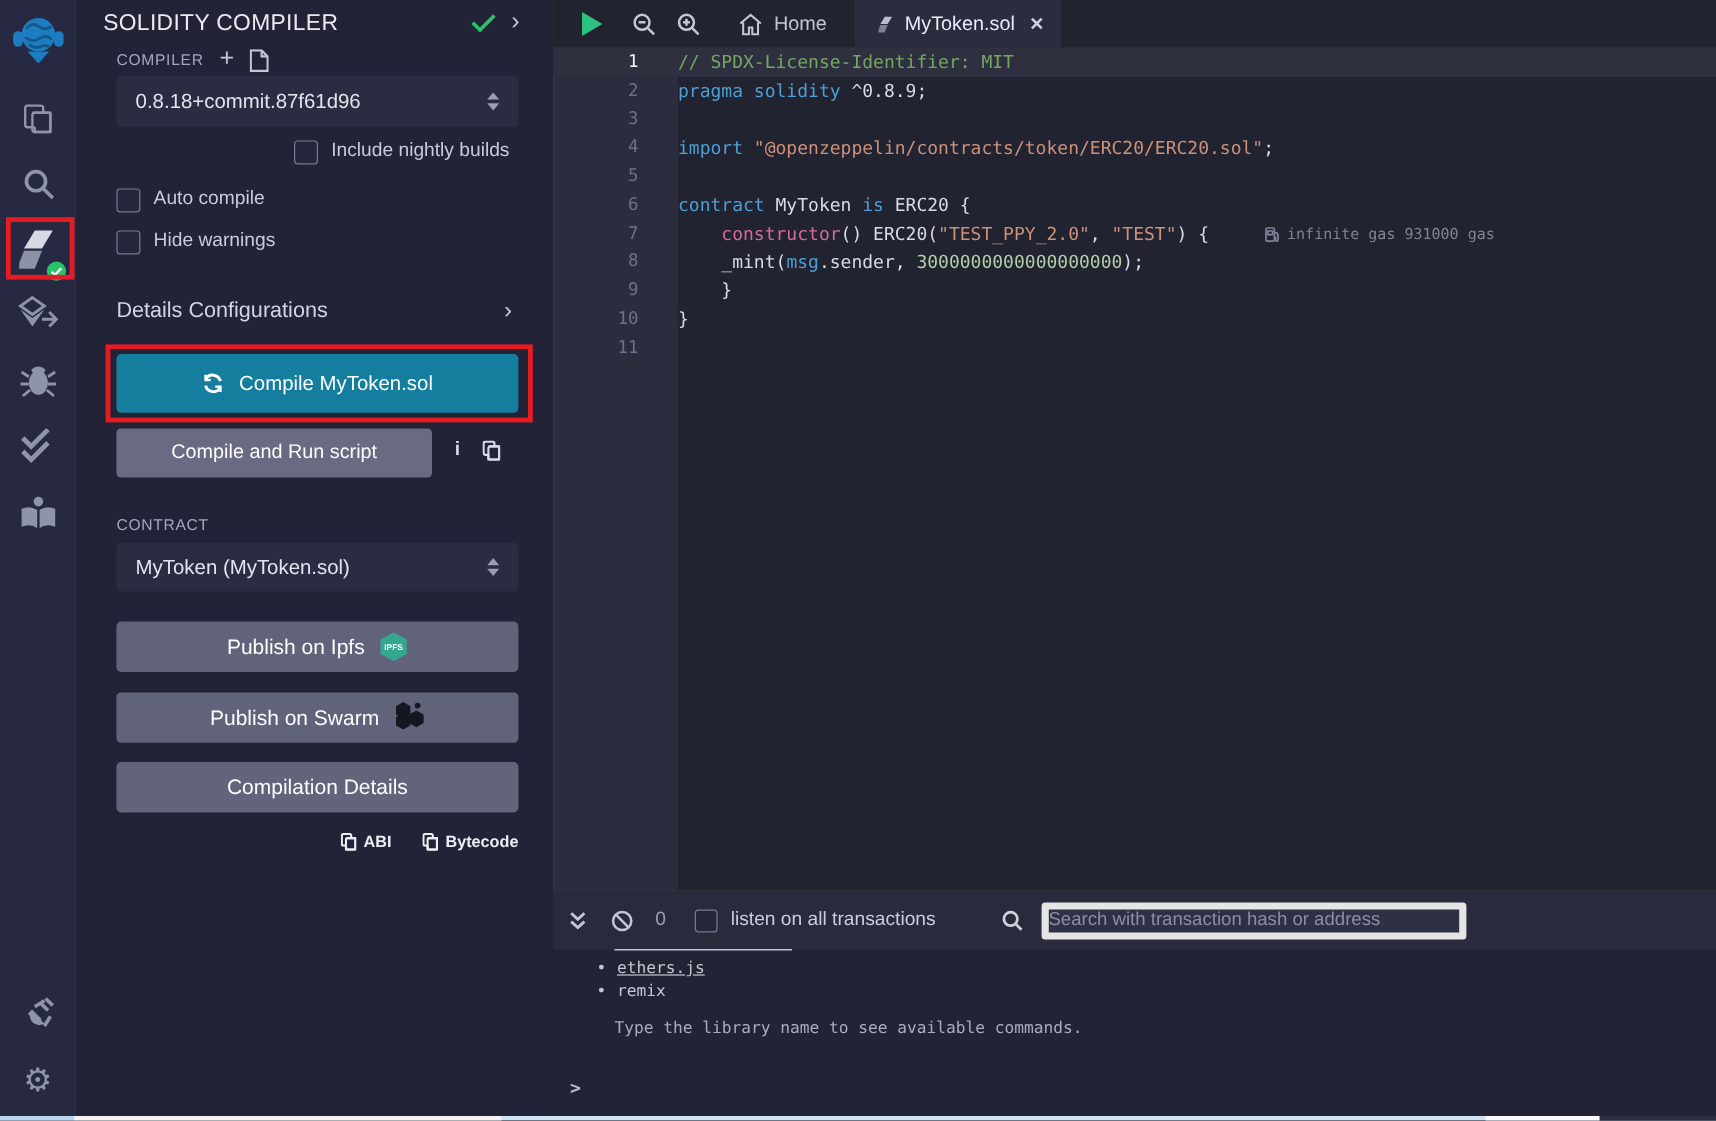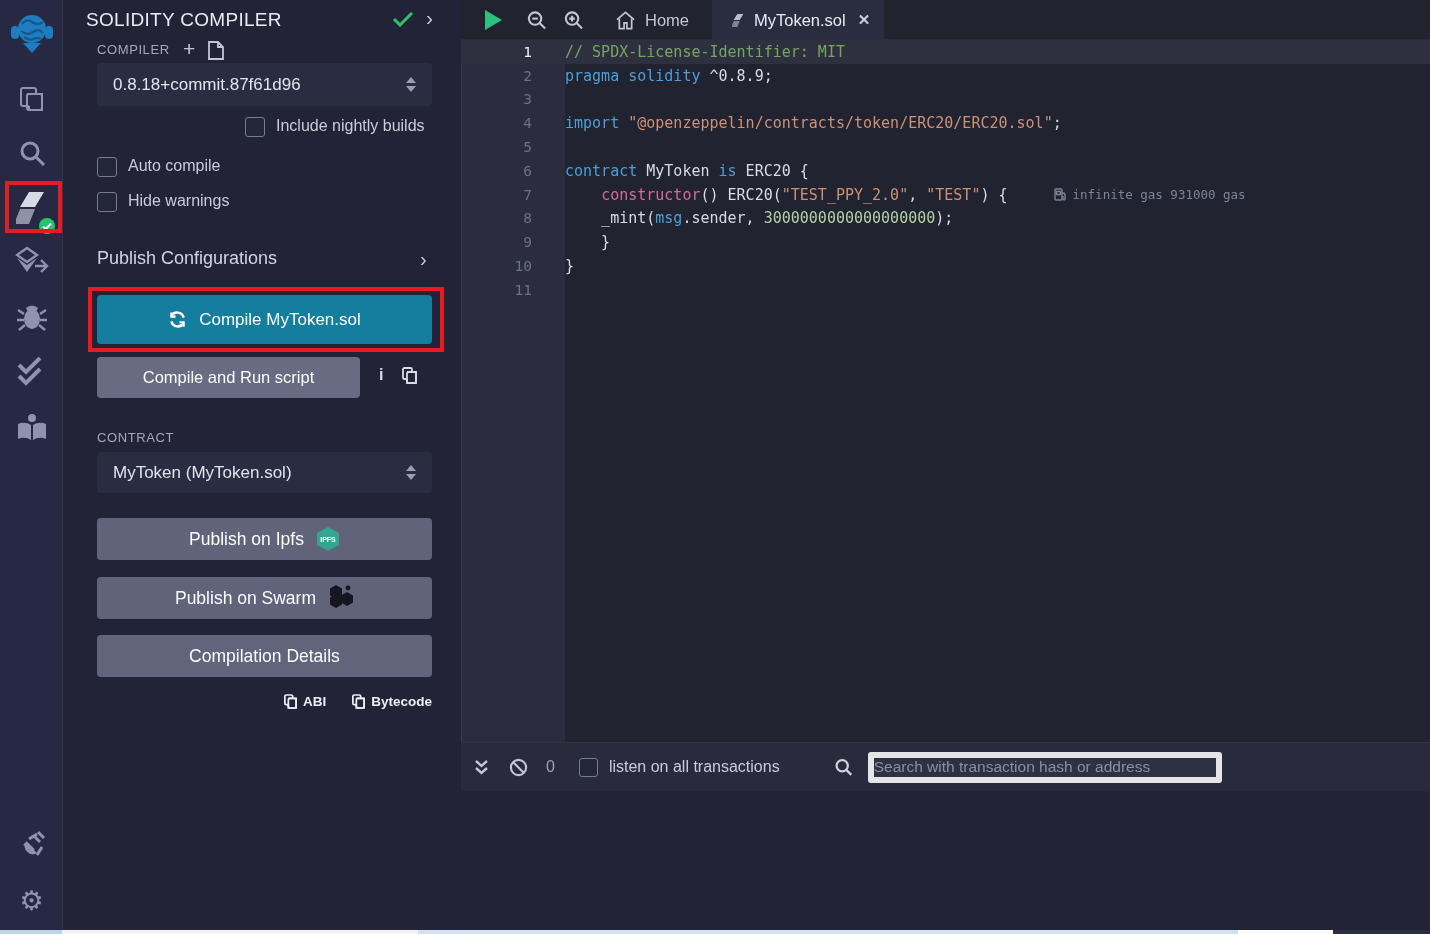--- a/index.html
+++ b/index.html
@@ -79,21 +79,21 @@
   
   #editor { position:absolute; left:0; top:40px; right:0; height:702px; background:#212330; overflow:hidden; }
   #gutter-col { position:absolute; left:0; top:0; width:104px; height:100%; background:#2b2d3e; border-left:1px solid #3a3d52; }
   .code-line { position:relative; display:flex; height:23.8px; align-items:center; font-family:"DejaVu Sans Mono", monospace; font-size:15px; }
   .code-line.active { background:#2e3040; }
   .code-line .gutter { width:104px; flex:none; text-align:right; padding-right:33px; color:#6c7089; font-size:14.5px; }
   .code-line.active .gutter { color:#f2f3f8; }
   .code-line .code-text { white-space:pre; }
   .tok-comment { color:#74a661; } .tok-kw { color:#4e9fd6; } .tok-str { color:#ce9178; }
   .tok-fn { color:#d56a9f; } .tok-num { color:#b5cea8; } .tok-plain { color:#d8dbe6; }
-  .gas-widget { display:inline-flex; align-items:flex-start; gap:7px; margin-left:46px;
+  .gas-widget { display:inline-flex; align-items:flex-end; gap:7px; margin-left:46px;
     color:#7e8396; font-size:12.5px; font-family:"DejaVu Sans Mono", monospace; }
   
   #terminal { position:absolute; left:0; top:742px; right:0; height:188px; background:#222334; border-top:1px solid #303248; }
   #term-toolbar { position:absolute; left:0; top:0; right:0; height:48px; background:#292b3d; display:flex; align-items:center; }
   .term-icon { display:flex; align-items:center; justify-content:center; cursor:pointer; }
   #term-count { color:#9da0b4; font-size:16px; margin-left:18px; }
   #term-chk { margin-left:24px; width:19px; height:19px; }
   #term-listen { margin-left:11px; color:#c9ccda; font-size:16px; }
   #term-search-input {
     margin-left:15px; width:354px; height:31px; background:#2e3044; border:6px solid #e5e5e5;
@@ -227,21 +227,21 @@
     </div>
     <div class="chk-row" style="top:157px; left:33px;">
       <span class="checkbox"></span>
       <span>Auto compile</span>
     </div>
     <div class="chk-row" style="top:192px; left:33px;">
       <span class="checkbox"></span>
       <span>Hide warnings</span>
     </div>
 
-    <div class="sp-adv">Publish Configurations</div>
+    <div class="sp-adv">Details Configurations</div>
     <span class="sp-adv-chev">›</span>
 
     <button class="btn" id="btn-compile">
       <svg width="19" height="19" viewBox="0 0 20 20" fill="none" stroke="#ffffff" stroke-width="2.6">
         <path d="M16.5 8 a7 7 0 0 0 -13 -1.5"></path>
           <path d="M3.5 2.5 v4.5 h4.5" stroke-width="2.2"></path>
         <path d="M3.5 12 a7 7 0 0 0 13 1.5"></path>
           <path d="M16.5 17.5 v-4.5 h-4.5" stroke-width="2.2"></path>
       </svg>
       <span>Compile MyToken.sol</span>
@@ -429,20 +429,33 @@
         <span class="checkbox" id="term-chk"></span>
         <span id="term-listen">listen on all transactions</span>
         <span class="term-icon" style="margin-left:54px;">
           <svg width="19" height="19" viewBox="0 0 22 22" fill="none" stroke="#cfd2de" stroke-width="2.6">
             <circle cx="9.5" cy="9" r="6.5"></circle>
               <path d="M14.5 14 L20 19.5"></path>
           </svg>
         </span>
         <input id="term-search-input" type="text" placeholder="Search with transaction hash or address" style="">
       </div>
+      <div id="term-content">
+        <div class="term-divider"></div>
+        <ul class="lib-list">
+            <li>
+              <span class="lib-link">ethers.js</span>
+            </li>
+            <li>
+              <span>remix</span>
+            </li>
+          </ul>
+        <div class="term-help">Type the library name to see available commands.</div>
+        <div class="term-prompt">&gt;</div>
+      </div>
     </div>
   </div>
 
   <div id="bottom-strip">
     <span class="strip-seg" style="left:0; width:62px; background:#b9d6ec;"></span>
     <span class="strip-seg" style="left:62px; width:356px; background:#f4f2f2;"></span>
     <span class="strip-seg" style="left:1238px; width:95px; background:#fbfbfb;"></span>
     <span class="strip-seg" style="left:1333px; width:97px; background:#2b2e3d;"></span>
   </div>
 

